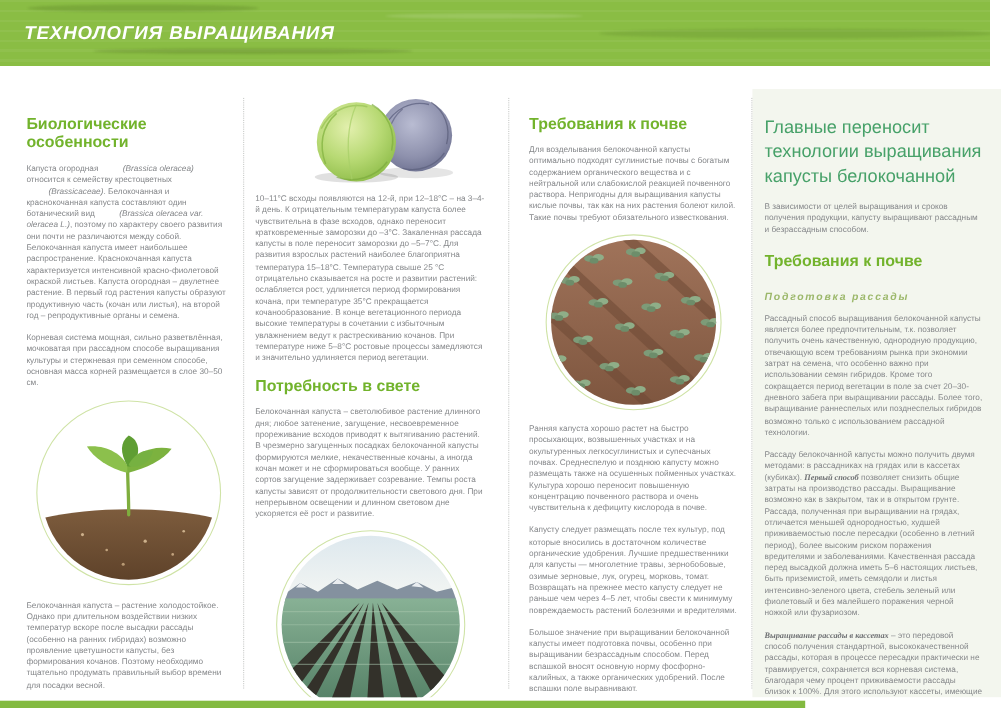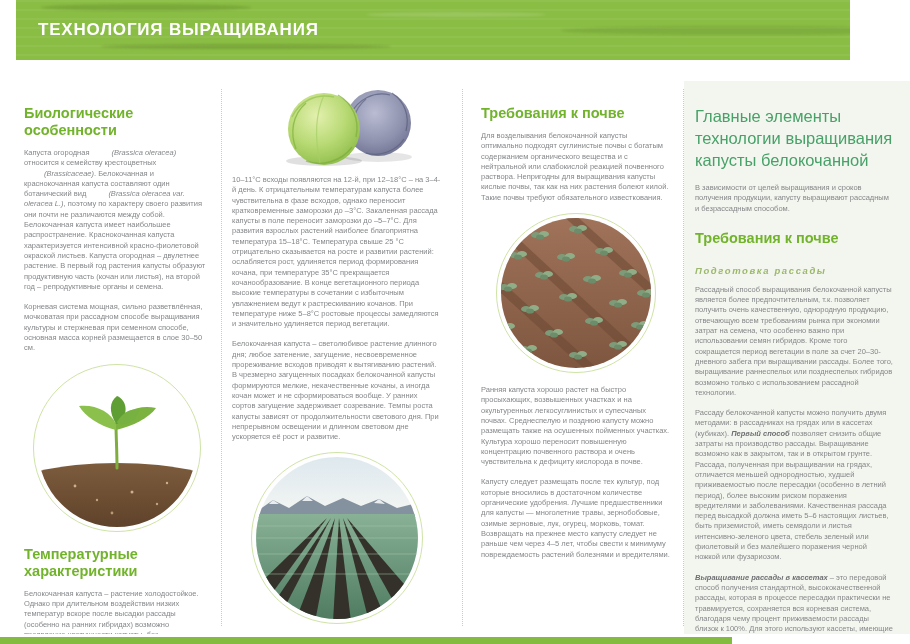--- a/index.html
+++ b/index.html
@@ -1,19 +1,19 @@
 <!DOCTYPE html>
 <html><head>
 <meta charset="utf-8">
 <style>
   html,body{margin:0;padding:0;background:#e9e9e9;}
   .page{position:relative;width:910px;height:644px;background:#fff;overflow:hidden;
         font-family:"Liberation Sans",sans-serif;}
   
-  .topbar{position:absolute;left:16px;top:0;width:834px;height:60px;background:#8abd44;overflow:hidden;}
+  .topbar{position:absolute;left:0;top:0;width:900px;height:60px;background:#8abd44;overflow:hidden;font-style:italic;}
   .topbar .grain{position:absolute;left:0;top:0;width:100%;height:100%;
      background:repeating-linear-gradient(180deg,rgba(255,255,255,.05) 0 2px,rgba(0,0,0,0) 2px 9px);}
   .streak{position:absolute;border-radius:50%;filter:blur(1px);}
   .sk1{left:25px;top:4px;width:210px;height:7px;background:rgba(70,100,25,.22);}
   .sk2{left:85px;top:44px;width:290px;height:5px;background:rgba(70,100,25,.25);}
   .sk3{left:545px;top:26px;width:360px;height:9px;background:rgba(70,100,25,.16);}
   .sk4{left:350px;top:12px;width:180px;height:5px;background:rgba(255,255,255,.14);}
   .topbar h1{position:absolute;left:22px;top:20px;margin:0;font-size:17px;font-weight:700;
      color:#fff;letter-spacing:.8px;}
   
@@ -24,21 +24,21 @@
   .col{position:absolute;overflow:hidden;}
   .col1{left:24px;top:24px;width:186px;height:529px;}
   .col2{left:232px;top:2px;width:210px;height:551px;}
   .col3{left:481px;top:24px;width:190px;height:529px;}
   .col4{left:695px;top:24px;width:198px;height:529px;}
   h2.sec{margin:0 0 9px;font-size:14.5px;font-weight:700;color:#72b32c;line-height:17px;}
   h2.big{margin:0 0 12px;font-size:16.5px;font-weight:400;color:#47a169;line-height:22px;}
   h3.sub{margin:18px 0 9px;font-size:9.5px;font-weight:700;color:#9cb86b;letter-spacing:1.6px;font-style:italic;}
   p.body{margin:0 0 10px;font-size:7.5px;line-height:10.3px;color:#85878a;}
   p.body i{font-style:italic;padding-left:20px;}
-  p.body b{font-style:italic;font-weight:700;color:#6d6f72;}
+  p.body b{font-style:italic;font-weight:700;color:#6d6f72;font-family:Liberation Serif, serif;}
   figure{margin:0;}
   .ringwrap{display:flex;justify-content:center;}
   .ring{border:1px solid #cfe3a6;border-radius:50%;padding:3px;background:#fff;}
   .ring svg{display:block;border-radius:50%;}
   .cab-fig{margin:0 0 4px 14px;}
   
   .botbar{position:absolute;left:0;top:637px;width:732px;height:31px;background:#83ba40;}
   .botbar .ft{position:absolute;top:11px;font-size:8px;font-weight:700;letter-spacing:1.6px;
      color:rgba(255,255,255,.85);}
   .ft-l{left:22px;}.ft-r{right:22px;text-align:right;}
@@ -92,21 +92,20 @@
               <path d="M80 100 C 80 82, 79 68, 79 56" stroke="#7fae3e" stroke-width="3" fill="none" stroke-linecap="round"></path>
               <path d="M79 62 C 62 58, 48 48, 42 38 C 58 36, 74 44, 79 56 Z" fill="#8cc04c"></path>
               <path d="M79 62 C 96 58, 112 50, 119 40 C 102 36, 85 44, 79 56 Z" fill="#7cb23f"></path>
               <path d="M79 56 C 72 44, 72 34, 80 28 C 90 32, 92 46, 82 56 Z" fill="#5f9e33"></path>
               <path d="M80 54 C 86 44, 94 40, 102 42 C 100 52, 90 58, 81 56 Z" fill="#76b141"></path>
             </g>
           </svg>
         </span>
       </figure>
 
-      <h2 class="sec">Температурные характеристики</h2>
       <p class="body">Белокочанная капуста – растение холодостойкое. Однако при длительном воздействии низких температур вскоре после высадки рассады (особенно на ранних гибридах) возможно проявление цветушности капусты, без формирования кочанов. Поэтому необходимо тщательно продумать правильный выбор времени для посадки весной.</p>
 
     </section>
 
     <section class="col col2">
       <figure class="cab-fig">
         <svg width="195" height="84" viewBox="0 0 195 84">
           <defs>
             <radialGradient id="gcab" cx="40%" cy="32%" r="75%">
               <stop offset="0" stop-color="#e3f0ae"></stop>
@@ -128,20 +127,21 @@
           <ellipse cx="78" cy="78" rx="38" ry="5" fill="rgba(0,0,0,.12)"></ellipse>
           <circle cx="78" cy="46" r="36" fill="url(#gcab)"></circle>
           <path d="M46 34 C 54 18, 70 10, 88 14" stroke="#9cc65a" stroke-width="1.4" fill="none" opacity=".8"></path>
           <path d="M50 66 C 44 50, 46 32, 60 20" stroke="#86b544" stroke-width="1.4" fill="none" opacity=".8"></path>
           <path d="M92 12 C 106 20, 114 36, 110 54" stroke="#7fae3e" stroke-width="1.4" fill="none" opacity=".7"></path>
           <path d="M60 78 C 76 84, 96 78, 106 64" stroke="#76a739" stroke-width="1.4" fill="none" opacity=".6"></path>
           <path d="M78 12 C 70 30, 68 52, 74 80" stroke="#a6cf66" stroke-width="1.2" fill="none" opacity=".7"></path>
         </svg>
       </figure>
       <p class="body">10–11°С всходы появляются на 12-й, при 12–18°С – на 3–4-й день. К отрицательным температурам капуста более чувствительна в фазе всходов, однако переносит кратковременные заморозки до –3°С. Закаленная рассада капусты в поле переносит заморозки до –5–7°С. Для развития взрослых растений наиболее благоприятна температура 15–18°С. Температура свыше 25 °С отрицательно сказывается на росте и развитии растений: ослабляется рост, удлиняется период формирования кочана, при температуре 35°С прекращается кочанообразование. В конце вегетационного периода высокие температуры в сочетании с избыточным увлажнением ведут к растрескиванию кочанов. При температуре ниже 5–8°С ростовые процессы замедляются и значительно удлиняется период вегетации.</p>
+      <h2 class="sec" style="margin-top:13px;">Потребность в свете</h2>
       <p class="body">Белокочанная капуста – светолюбивое растение длинного дня; любое затенение, загущение, несвоевременное прореживание всходов приводят к вытягиванию растений. В чрезмерно загущенных посадках белокочанной капусты формируются мелкие, некачественные кочаны, а иногда кочан может и не сформироваться вообще. У ранних сортов загущение задерживает созревание. Темпы роста капусты зависят от продолжительности светового дня. При непрерывном освещении и длинном световом дне ускоряется её рост и развитие.</p>
 
       <figure class="ringwrap" style="margin-top:6px;">
         <span class="ring">
           <svg width="164" height="164" viewBox="0 0 164 164">
             <defs>
               <clipPath id="c2">
                   <circle cx="82" cy="82" r="81"></circle>
                 </clipPath>
               <linearGradient id="sky" x1="0" y1="0" x2="0" y2="1">
@@ -226,24 +226,25 @@
                 <use href="#plant" x="6" y="110"></use>
                   <use href="#plant" x="28" y="132"></use>
               </g>
             </g>
           </svg>
         </span>
       </figure>
 
       <p class="body">Ранняя капуста хорошо растет на быстро просыхающих, возвышенных участках и на окультуренных легкосуглинистых и супесчаных почвах. Среднеспелую и позднюю капусту можно размещать также на осушенных пойменных участках. Культура хорошо переносит повышенную концентрацию почвенного раствора и очень чувствительна к дефициту кислорода в почве.</p>
       <p class="body">Капусту следует размещать после тех культур, под которые вносились в достаточном количестве органические удобрения. Лучшие предшественники для капусты — многолетние травы, зернобобовые, озимые зерновые, лук, огурец, морковь, томат. Возвращать на прежнее место капусту следует не раньше чем через 4–5 лет, чтобы свести к минимуму повреждаемость растений болезнями и вредителями.</p>
+      <p class="body">Большое значение при выращивании белокочанной капусты имеет подготовка почвы, особенно при выращивании безрассадным способом. Перед вспашкой вносят основную норму фосфорно-калийных, а также органических удобрений. После вспашки поле выравнивают.</p>
     </section>
 
     <section class="col col4">
-      <h2 class="big">Главные элементы технологии выращивания капусты белокочанной</h2>
+      <h2 class="big">Главные переносит технологии выращивания капусты белокочанной</h2>
       <p class="body">В зависимости от целей выращивания и сроков получения продукции, капусту выращивают рассадным и безрассадным способом.</p>
       <h2 class="sec" style="margin-top:16px;">Требования к почве</h2>
       <h3 class="sub">Подготовка рассады</h3>
       <p class="body">Рассадный способ выращивания белокочанной капусты является более предпочтительным, т.к. позволяет получить очень качественную, однородную продукцию, отвечающую всем требованиям рынка при экономии затрат на семена, что особенно важно при использовании семян гибридов. Кроме того сокращается период вегетации в поле за счет 20–30-дневного забега при выращивании рассады. Более того, выращивание раннеспелых или позднеспелых гибридов возможно только с использованием рассадной технологии.</p>
       <p class="body"><span>Рассаду белокочанной капусты можно получить двумя методами: в рассадниках на грядах или в кассетах (кубиках). </span><b>Первый способ</b><span> позволяет снизить общие затраты на производство рассады. Выращивание возможно как в закрытом, так и в открытом грунте. Рассада, полученная при выращивании на грядах, отличается меньшей однородностью, худшей приживаемостью после пересадки (особенно в летний период), более высоким риском поражения вредителями и заболеваниями. Качественная рассада перед высадкой должна иметь 5–6 настоящих листьев, быть приземистой, иметь семядоли и листья интенсивно-зеленого цвета, стебель зеленый или фиолетовый и без малейшего поражения черной ножкой или фузариозом.</span></p>
       <p class="body"><b>Выращивание рассады в кассетах</b><span> – это передовой способ получения стандартной, высококачественной рассады, которая в процессе пересадки практически не травмируется, сохраняется вся корневая система, благодаря чему процент приживаемости рассады близок к 100%. Для этого используют кассеты, имеющие от 150 до 250 ячеек, общее количество ячеек – 600–1000 шт/м². Важно использовать семена с высоким процентом всхожести и энергией прорастания. Кассеты заполняют готовым торфяным субстратом, предназначенным</span></p>
     </section>
   </div>
 
   <div class="botbar">

